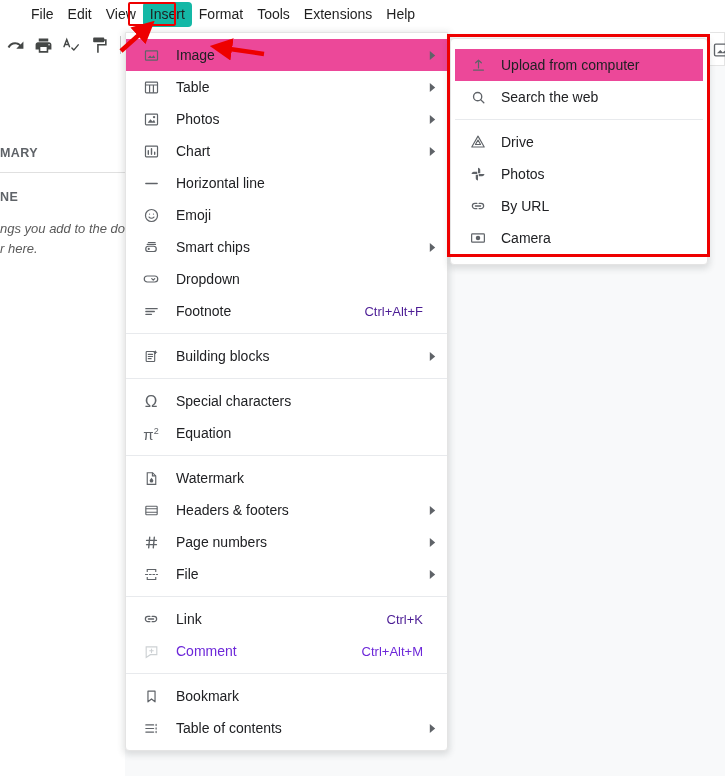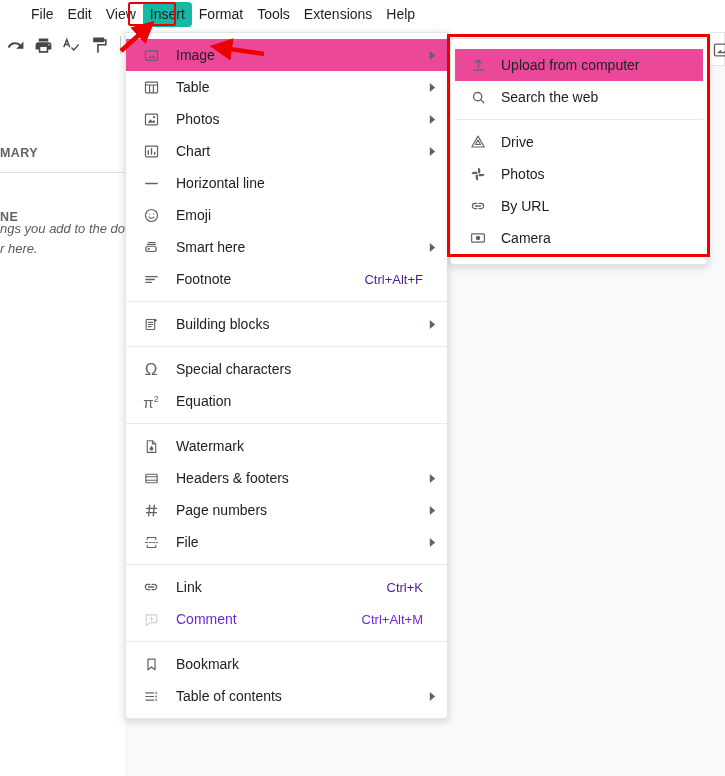--- a/index.html
+++ b/index.html
@@ -152,21 +152,21 @@
   }
 </style>
 </head>
 <body>
 
 <div class="page-bg"></div>
 
 <div class="outline-panel">
   <div class="outline-row" style="top:84px;left:0;">MARY</div>
   <div class="outline-rule" style="top:110px;"></div>
-  <div class="outline-row" style="top:128px;left:0;margin-top:20px;">NE</div>
+  <div class="outline-row" style="top:128px;left:0;">NE</div>
   <div class="outline-body" style="top:157px;">ngs you add to the do</div>
   <div class="outline-body" style="top:177px;">r here.</div>
 </div>
 
 <div class="menubar">
   <div class="menubar-item">File</div>
   <div class="menubar-item">Edit</div>
   <div class="menubar-item">View</div>
   <div class="menubar-item active">Insert</div>
   <div class="menubar-item">Format</div>
@@ -296,28 +296,38 @@
     </div>
 
     <div class="mi">
       <span class="mi-icon">
         <svg width="18" height="18" viewBox="0 0 24 24" fill="none" stroke="currentColor" stroke-width="1.6">
           <rect x="5" y="11" width="14" height="7" rx="3.5"></rect>
           <circle cx="9" cy="14.5" r="1.4" fill="currentColor" stroke="none"></circle>
           <path d="M7 8.5h11M8.5 6h9" stroke-linecap="round"></path>
         </svg>
       </span>
-      <span class="mi-label">Smart here</span>
-      <span class="mi-arrow">
-        <svg width="9" height="9" viewBox="0 0 10 10" fill="currentColor">
-            <path d="M2 0l6 5-6 5z"></path>
-          </svg>
-      </span>
-    </div>
-
+      <span class="mi-label">Smart chips</span>
+      <span class="mi-arrow">
+        <svg width="9" height="9" viewBox="0 0 10 10" fill="currentColor">
+            <path d="M2 0l6 5-6 5z"></path>
+          </svg>
+      </span>
+    </div>
+
+    <div class="mi">
+      <span class="mi-icon">
+        <svg width="18" height="18" viewBox="0 0 24 24" fill="none" stroke="currentColor" stroke-width="1.6">
+          <rect x="3" y="8" width="18" height="8" rx="4"></rect>
+          <path d="M13 11.5l2 2 2-2" stroke-linecap="round" stroke-linejoin="round"></path>
+        </svg>
+      </span>
+      <span class="mi-label">Dropdown</span>
+      <span class="mi-arrow"></span>
+    </div>
 
     <div class="mi">
       <span class="mi-icon">
         <svg width="17" height="17" viewBox="0 0 24 24" stroke="currentColor" stroke-width="1.8" fill="none">
           <path d="M4 8h16M4 12h12M4 16h8" stroke-linecap="round"></path>
         </svg>
       </span>
       <span class="mi-label">Footnote</span>
       <span class="mi-accel">Ctrl+Alt+F</span>
       <span class="mi-arrow"></span>

